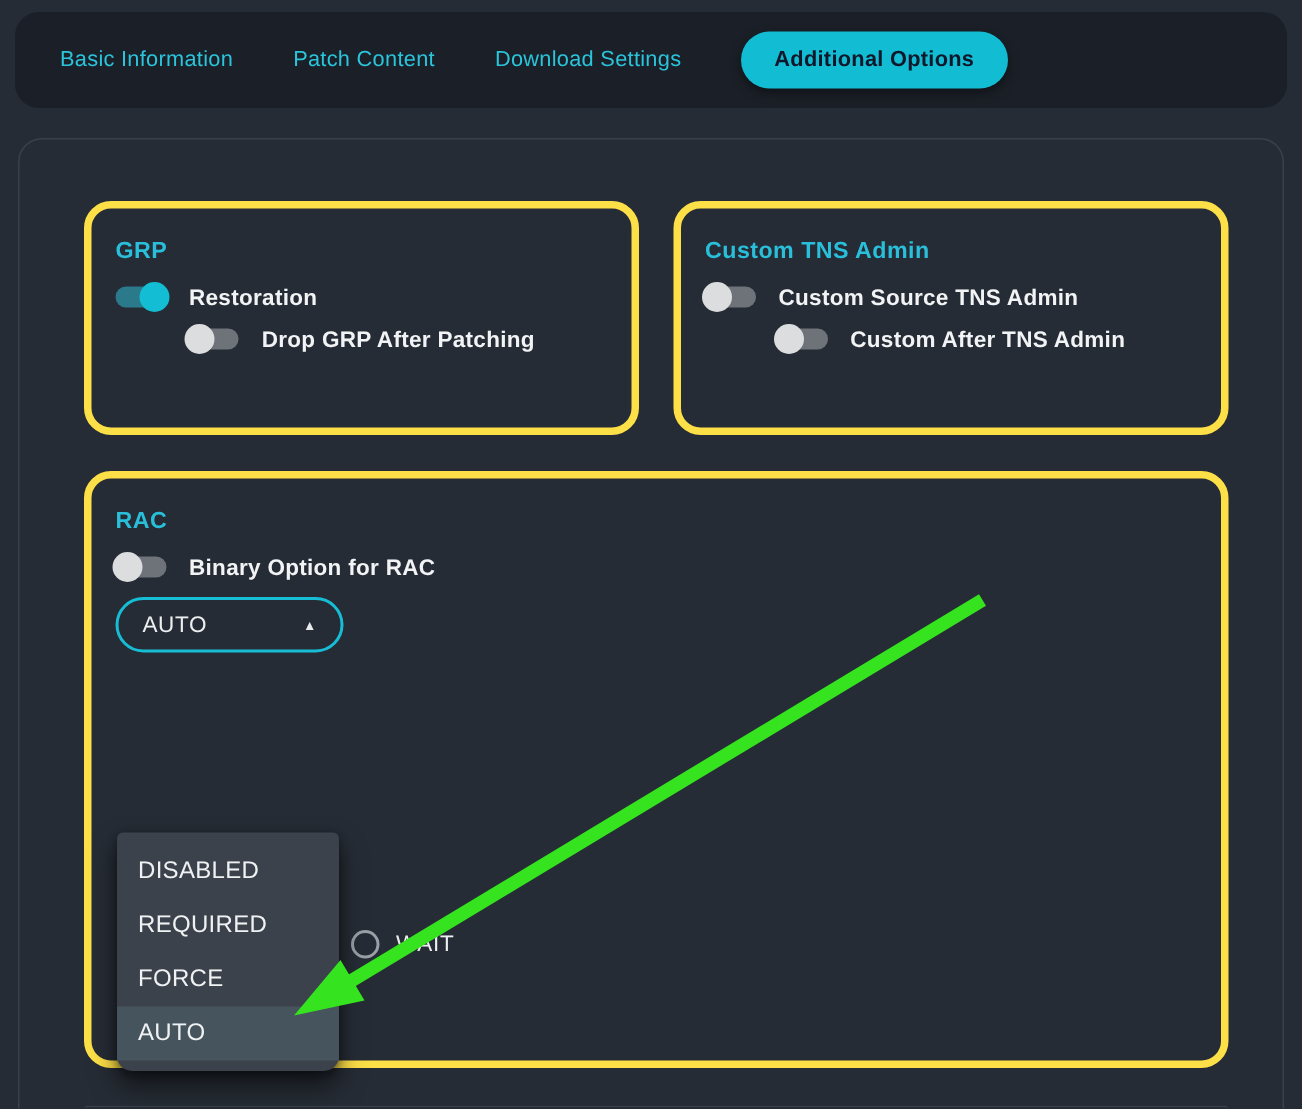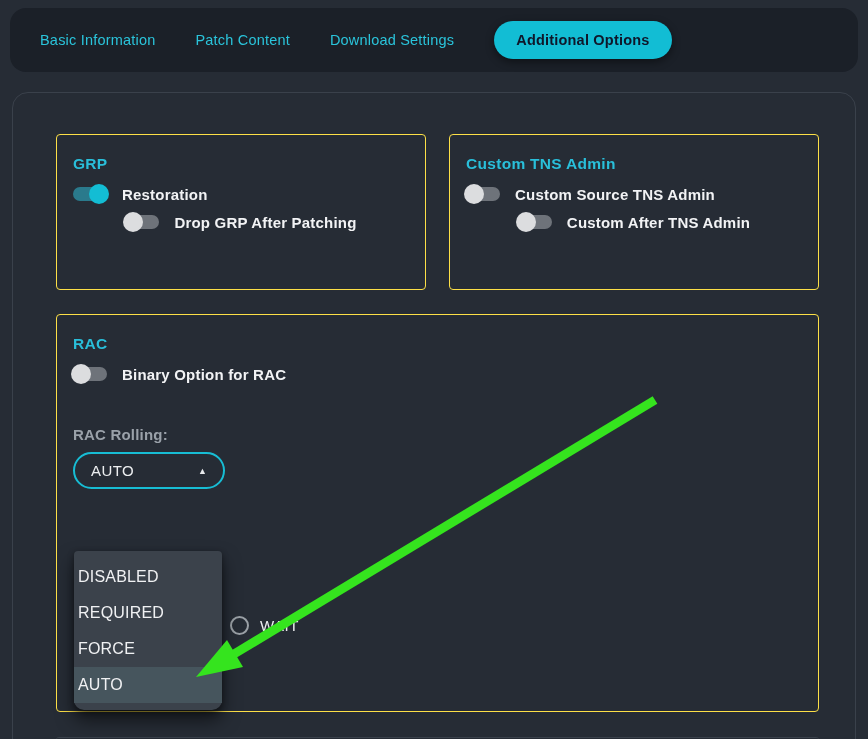--- a/index.html
+++ b/index.html
@@ -33,22 +33,22 @@
 
   
   .panel {
     position: absolute; left: 12px; top: 92px;
     width: 844px; height: 700px;
     border: 1px solid #3a414b;
     border-radius: 16px;
   }
   .card {
     position: absolute;
-    border: 1px solid #fde047;
-    border-radius: 4px;
+    border: 5px solid #fde047;
+    border-radius: 18px;
     padding: 15px 16px;
   }
   .card-grp { left: 43px; top: 41px; width: 370px; height: 156px; }
   .card-tns { left: 436px; top: 41px; width: 370px; height: 156px; }
   .card-rac { left: 43px; top: 221px; width: 763px; height: 398px; }
   .card-next {
     position: absolute; left: 43px; top: 644px; width: 763px; height: 3px;
     border-top: 1px solid #3a414b;
     border-radius: 18px 18px 0 0;
   }
@@ -85,21 +85,21 @@
   .menu {
     position: absolute; left: 17px; top: 236px;
     width: 148px;
     background: #3b424b;
     border-radius: 4px 4px 10px 10px;
     box-shadow: 0 10px 18px rgba(0,0,0,.55), 0 2px 6px rgba(0,0,0,.4);
     padding: 8px 0 7px 0;
     z-index: 5;
   }
   .menu-item {
-    height: 36px; line-height: 36px; padding-left: 4px;
+    height: 36px; line-height: 36px; padding-left: 14px;
     font-size: 16px; color: #f0f1f3; cursor: pointer; letter-spacing: .2px;
   }
   .menu-item.selected { background: #46555d; }
 
   .radio-row {
     position: absolute; left: 173px; top: 301px;
     display: flex; align-items: center; gap: 11px;
   }
   .radio-circle {
     width: 19px; height: 19px; border-radius: 50%;
@@ -159,21 +159,20 @@
 
   <div class="card card-rac">
     <div class="card-title">RAC</div>
     <div class="toggle-row">
       <div class="switch off">
           <div class="knob"></div>
         </div>
       <div class="toggle-label">Binary Option for RAC</div>
     </div>
 
-    <div class="field-label">RAC Rolling:</div>
 
     <div class="select">
       <span class="select-value">AUTO</span>
       <span class="select-caret">▲</span>
     </div>
 
     <div class="radio-row">
       <div class="radio-circle"></div>
       <div class="radio-label">WAIT</div>
     </div>

